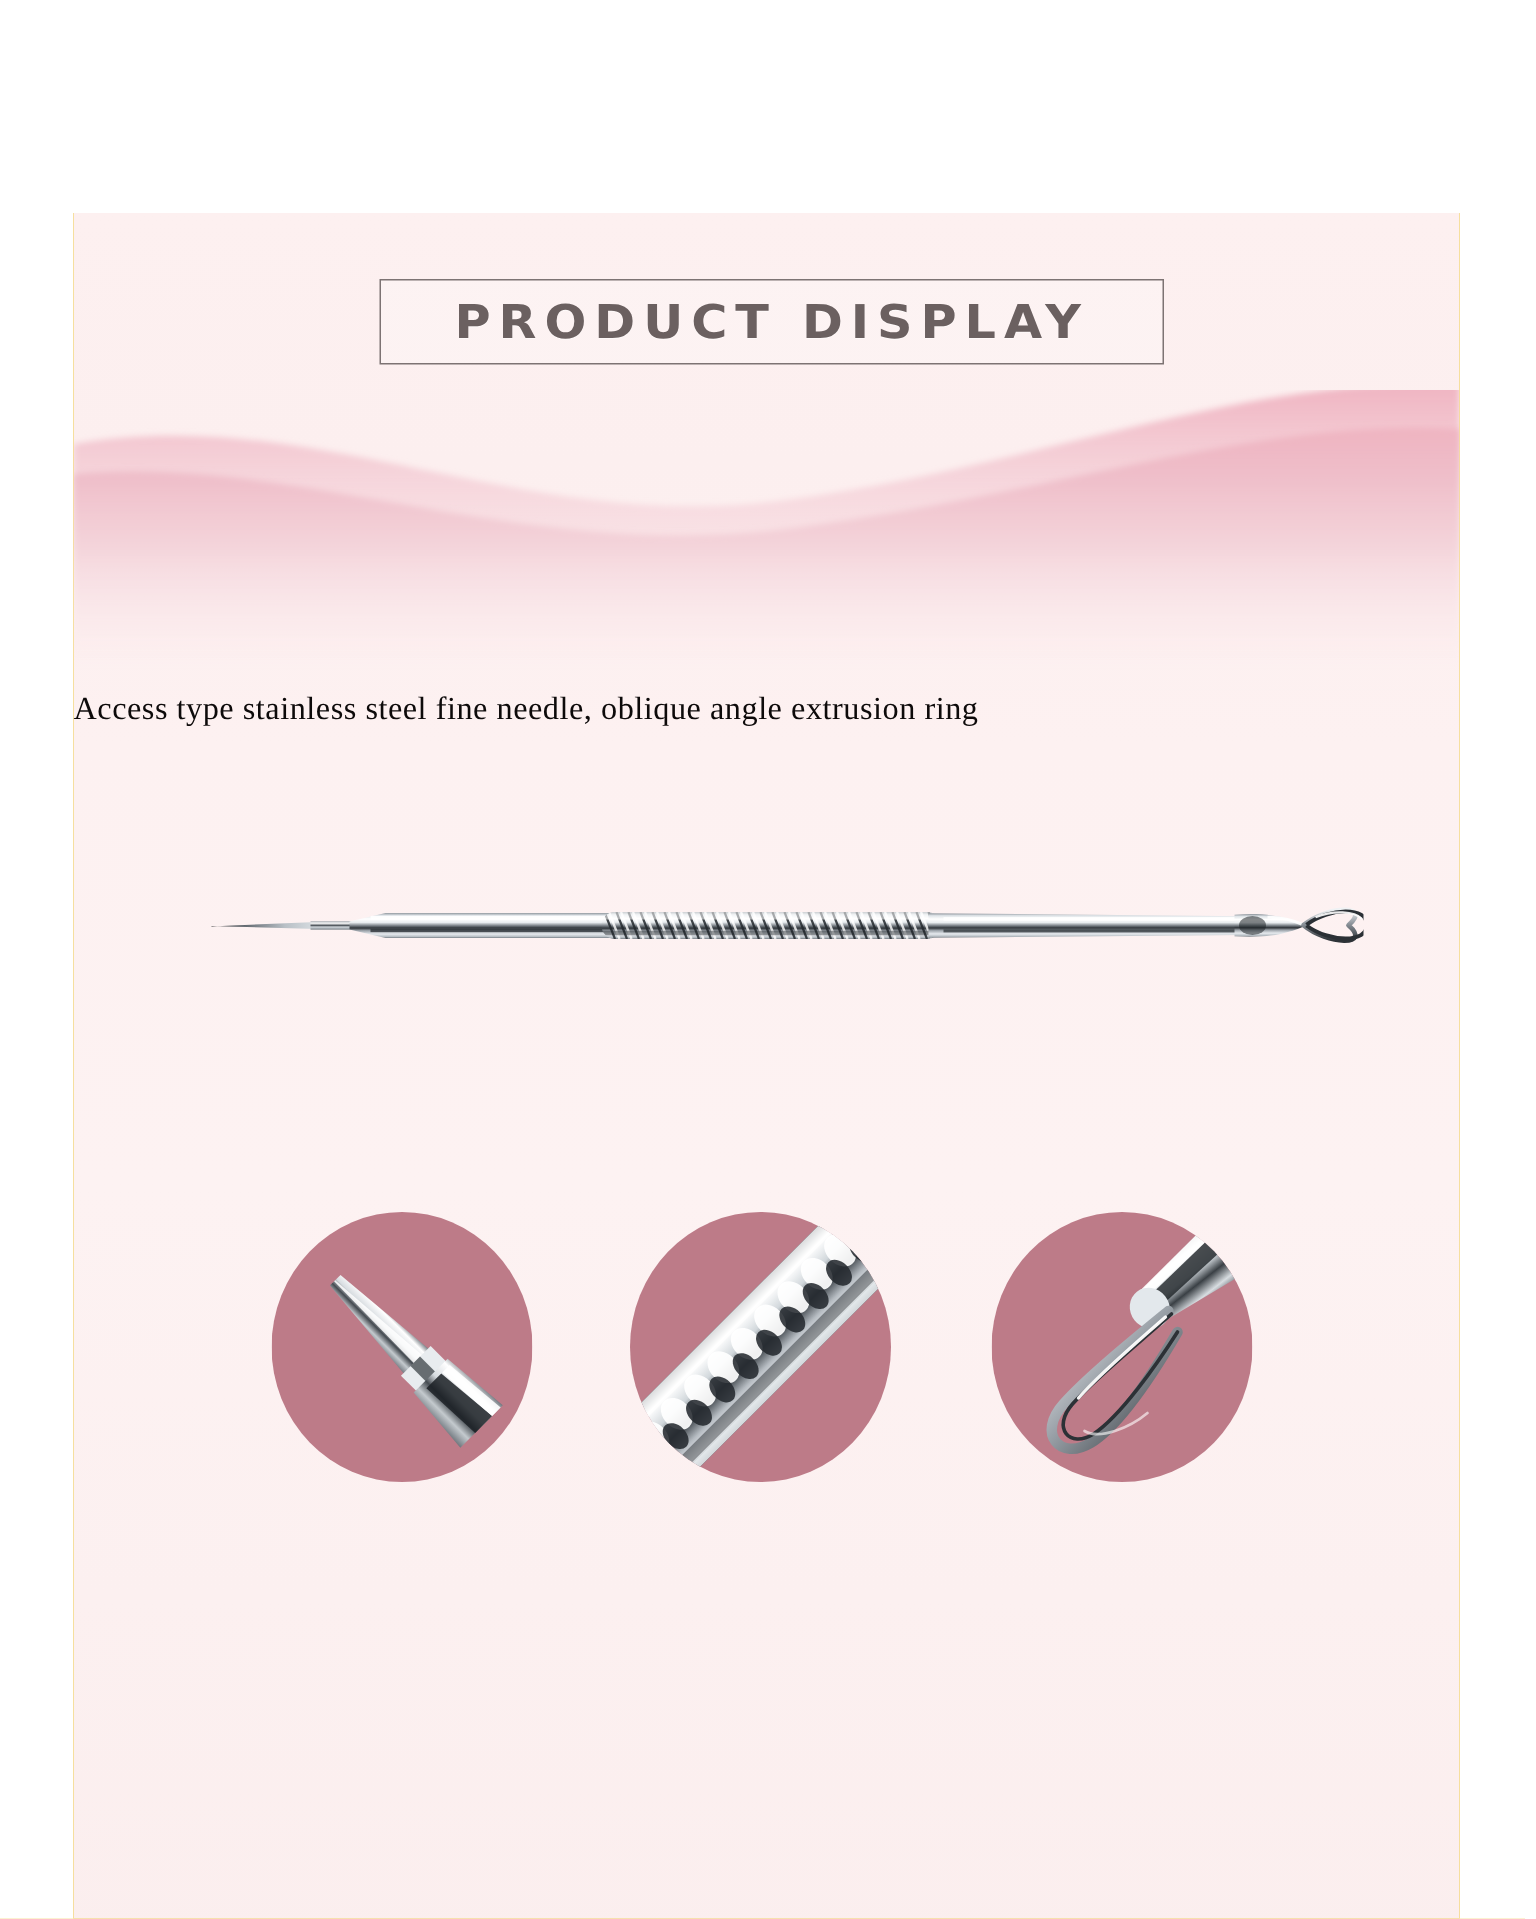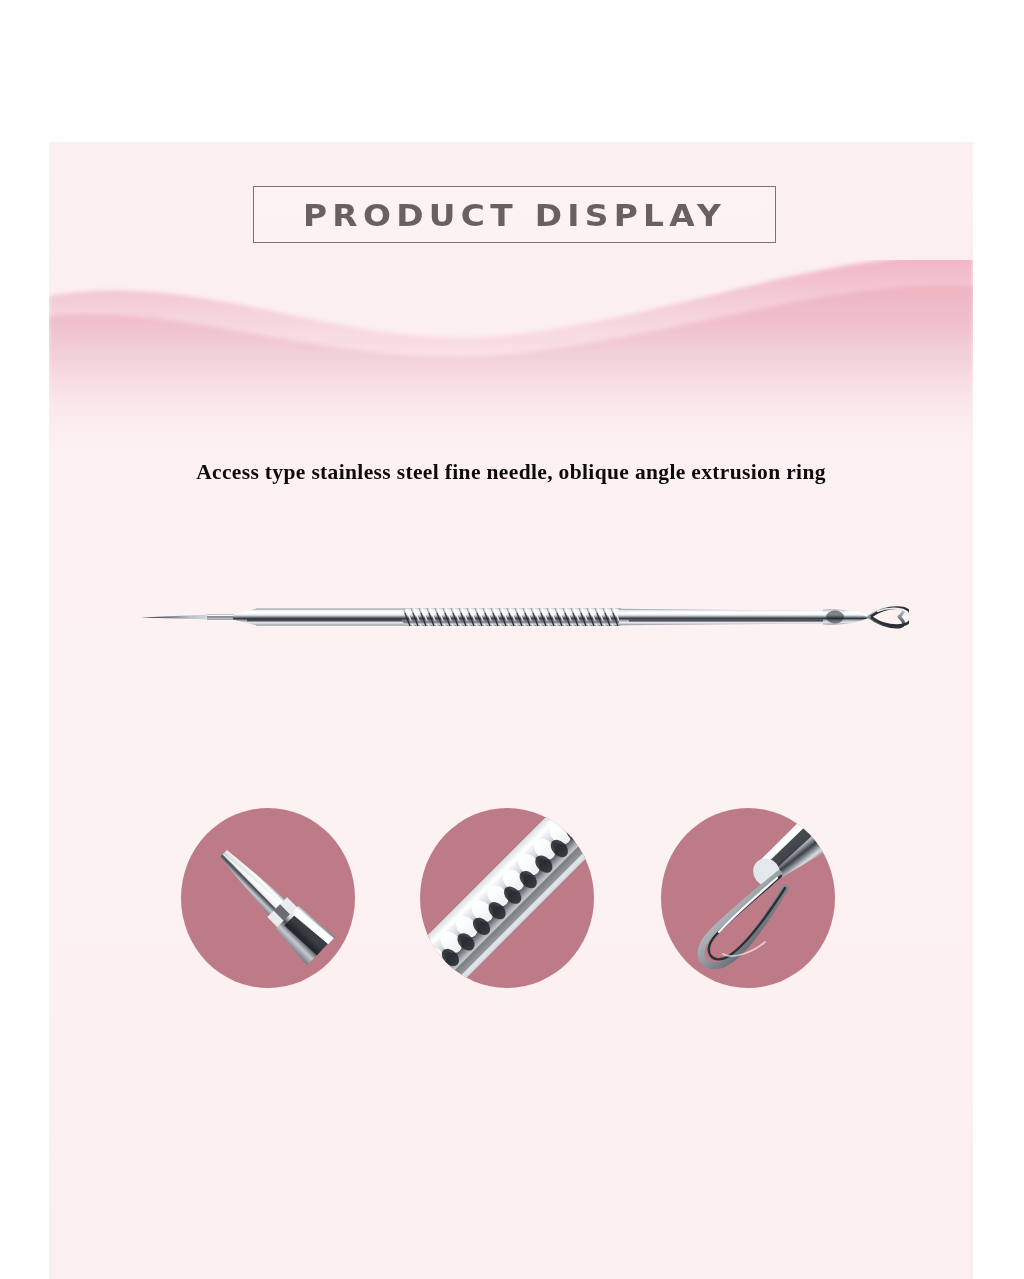--- a/index.html
+++ b/index.html
@@ -86,23 +86,23 @@
     pointer-events: none;
   }
   #wave-wrap svg { display: block; width: 100%; height: 100%; }
 
   
   #subtitle {
     position: absolute;
     left: 0;
     right: 0;
     top: 318px;
-    text-align: center;
+    text-align: left;
     font-family: "Liberation Serif", "DejaVu Serif", serif;
-    font-weight: 700;
+    font-weight: 400;
     font-size: 21.5px;
     letter-spacing: 0.35px;
     color: #0d0a0a;
     white-space: nowrap;
   }
 
   
   #tool-wrap {
     position: absolute;
     left: 80px;

